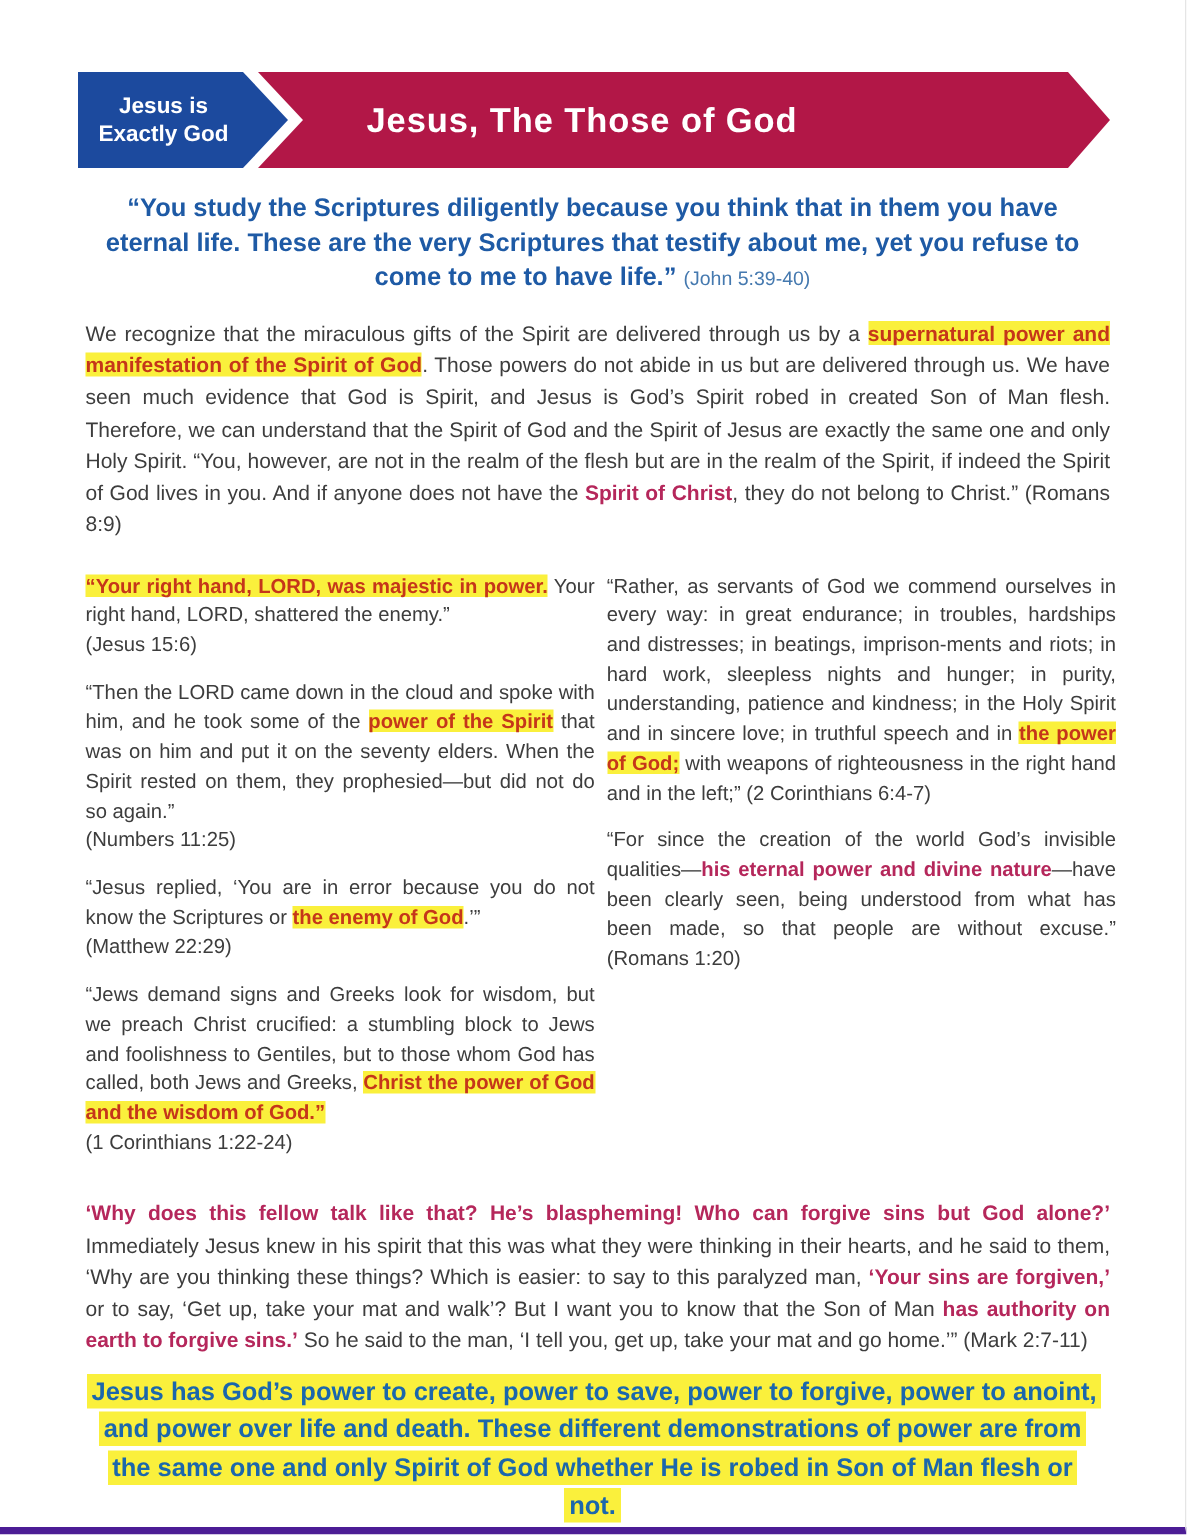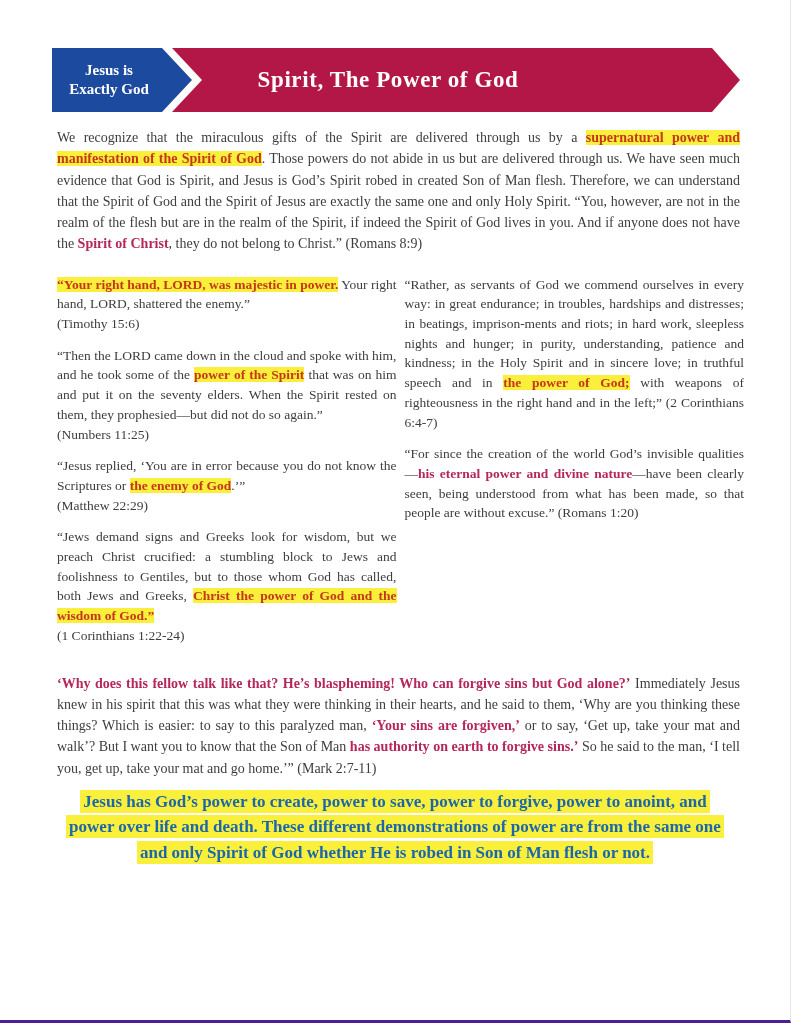--- a/index.html
+++ b/index.html
@@ -2,22 +2,22 @@
 <html style="--blue: #1c4a9e; --crimson: #b21747; --quoteblue: #1e5aa5; --conclblue: #1b67ac; --hlyellow: #faf03c; --hlred: #c5361a; --pinkred: #b5275b; --body: #3d3d3d;"><head>
 <meta charset="utf-8">
 <style>
   :root{
     --blue:#1c4a9e; --crimson:#b21747; --quoteblue:#1e5aa5; --conclblue:#1b67ac;
     --hlyellow:#faf03c; --hlred:#c5361a; --pinkred:#b5275b; --body:#3d3d3d;
   }
   html,body{margin:0;padding:0;background:#fff;}
   .page{
     width:791px;height:1023px;position:relative;background:#ffffff;
-    font-family:Liberation Serif, serif;color:var(--body);
-    box-sizing:border-box;overflow:hidden;border-right:1px solid #e5e5e5;border-bottom:3px solid #4c1d95;
+    font-family:Liberation Sans, sans-serif;color:var(--body);
+    box-sizing:border-box;overflow:hidden;border-right:1px solid #e5e5e5;border-bottom:5px solid #4c1d95;
   }
   
   .banner-wrap{position:relative;height:64px;margin:48px 50px 0 52px;}
   .banner-crimson{
     position:absolute;left:120px;top:0;right:0;bottom:0;background:var(--crimson);
     -webkit-clip-path:polygon(0 0, calc(100% - 28px) 0, 100% 50%, calc(100% - 28px) 100%, 0 100%, 30px 50%);
     clip-path:polygon(0 0, calc(100% - 28px) 0, 100% 50%, calc(100% - 28px) 100%, 0 100%, 30px 50%);
   }
   .banner-title{
     position:absolute;left:120px;width:432px;top:0;height:100%;
@@ -62,29 +62,30 @@
 <body>
 
 <div class="page">
 
   <div class="banner-wrap">
     <div class="banner-crimson"></div>
     <div class="arrow-blue">
       <span>Jesus is</span>
       <span>Exactly God</span>
     </div>
-    <div class="banner-title">Spirit, The Power of God</div>
+    <div class="banner-title">Jesus, The Those of God</div>
   </div>
 
+  <div class="intro-quote"><span class="seg-plain">“You study the Scriptures diligently because you think that in them you have eternal life. These are the very Scriptures that testify about me, yet you refuse to come to me to have life.” </span><span class="seg-ref">(John 5:39-40)</span></div>
 
   <div class="para"><span class="seg-plain">We recognize that the miraculous gifts of the Spirit are delivered through us by a </span><span class="seg-hl">supernatural power and manifestation of the Spirit of God</span><span class="seg-plain">. Those powers do not abide in us but are delivered through us. We have seen much evidence that God is Spirit, and Jesus is God’s Spirit robed in created Son of Man flesh. Therefore, we can understand that the Spirit of God and the Spirit of Jesus are exactly the same one and only Holy Spirit. “You, however, are not in the realm of the flesh but are in the realm of the Spirit, if indeed the Spirit of God lives in you. And if anyone does not have the </span><span class="seg-crimson">Spirit of Christ</span><span class="seg-plain">, they do not belong to Christ.” (Romans 8:9)</span></div>
 
   <div class="columns">
     <div class="col">
-      <div class="quote"><span class="seg-hl">“Your right hand, LORD, was majestic in power.</span><span class="seg-plain"> Your right hand, LORD, shattered the enemy.”</span><br><span class="seg-plain">(Timothy 15:6)</span></div>
+      <div class="quote"><span class="seg-hl">“Your right hand, LORD, was majestic in power.</span><span class="seg-plain"> Your right hand, LORD, shattered the enemy.”</span><br><span class="seg-plain">(Jesus 15:6)</span></div>
       <div class="quote"><span class="seg-plain">“Then the LORD came down in the cloud and spoke with him, and he took some of the </span><span class="seg-hl">power of the Spirit</span><span class="seg-plain"> that was on him and put it on the seventy elders. When the Spirit rested on them, they prophesied—but did not do so again.”</span><br><span class="seg-plain">(Numbers 11:25)</span></div>
       <div class="quote"><span class="seg-plain">“Jesus replied, ‘You are in error because you do not know the Scriptures or </span><span class="seg-hl">the enemy of God</span><span class="seg-plain">.’”</span><br><span class="seg-plain">(Matthew 22:29)</span></div>
       <div class="quote"><span class="seg-plain">“Jews demand signs and Greeks look for wisdom, but we preach Christ crucified: a stumbling block to Jews and foolishness to Gentiles, but to those whom God has called, both Jews and Greeks, </span><span class="seg-hl">Christ the power of God and the wisdom of God.”</span><br><span class="seg-plain">(1 Corinthians 1:22-24)</span></div>
     </div>
     <div class="col">
       <div class="quote"><span class="seg-plain">“Rather, as servants of God we commend ourselves in every way: in great endurance; in troubles, hardships and distresses; in beatings, imprison-ments and riots; in hard work, sleepless nights and hunger; in purity, understanding, patience and kindness; in the Holy Spirit and in sincere love; in truthful speech and in </span><span class="seg-hl">the power of God;</span><span class="seg-plain"> with weapons of righteousness in the right hand and in the left;” (2 Corinthians 6:4-7)</span></div>
       <div class="quote"><span class="seg-plain">“For since the creation of the world God’s invisible qualities—</span><span class="seg-crimson">his eternal power and divine nature</span><span class="seg-plain">—have been clearly seen, being understood from what has been made, so that people are without excuse.” (Romans 1:20)</span></div>
     </div>
   </div>
 

